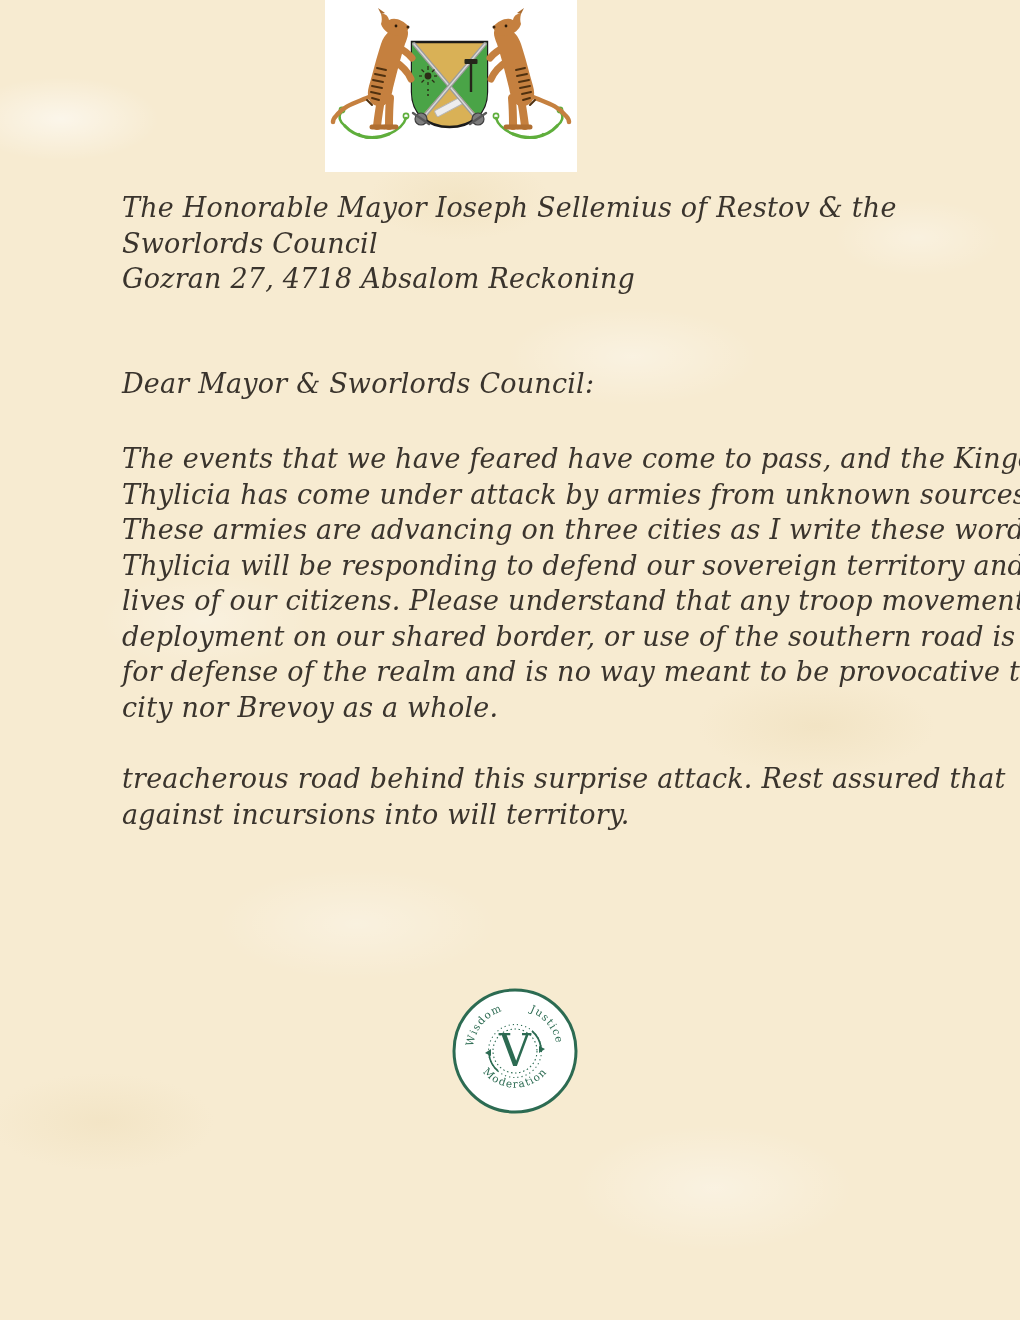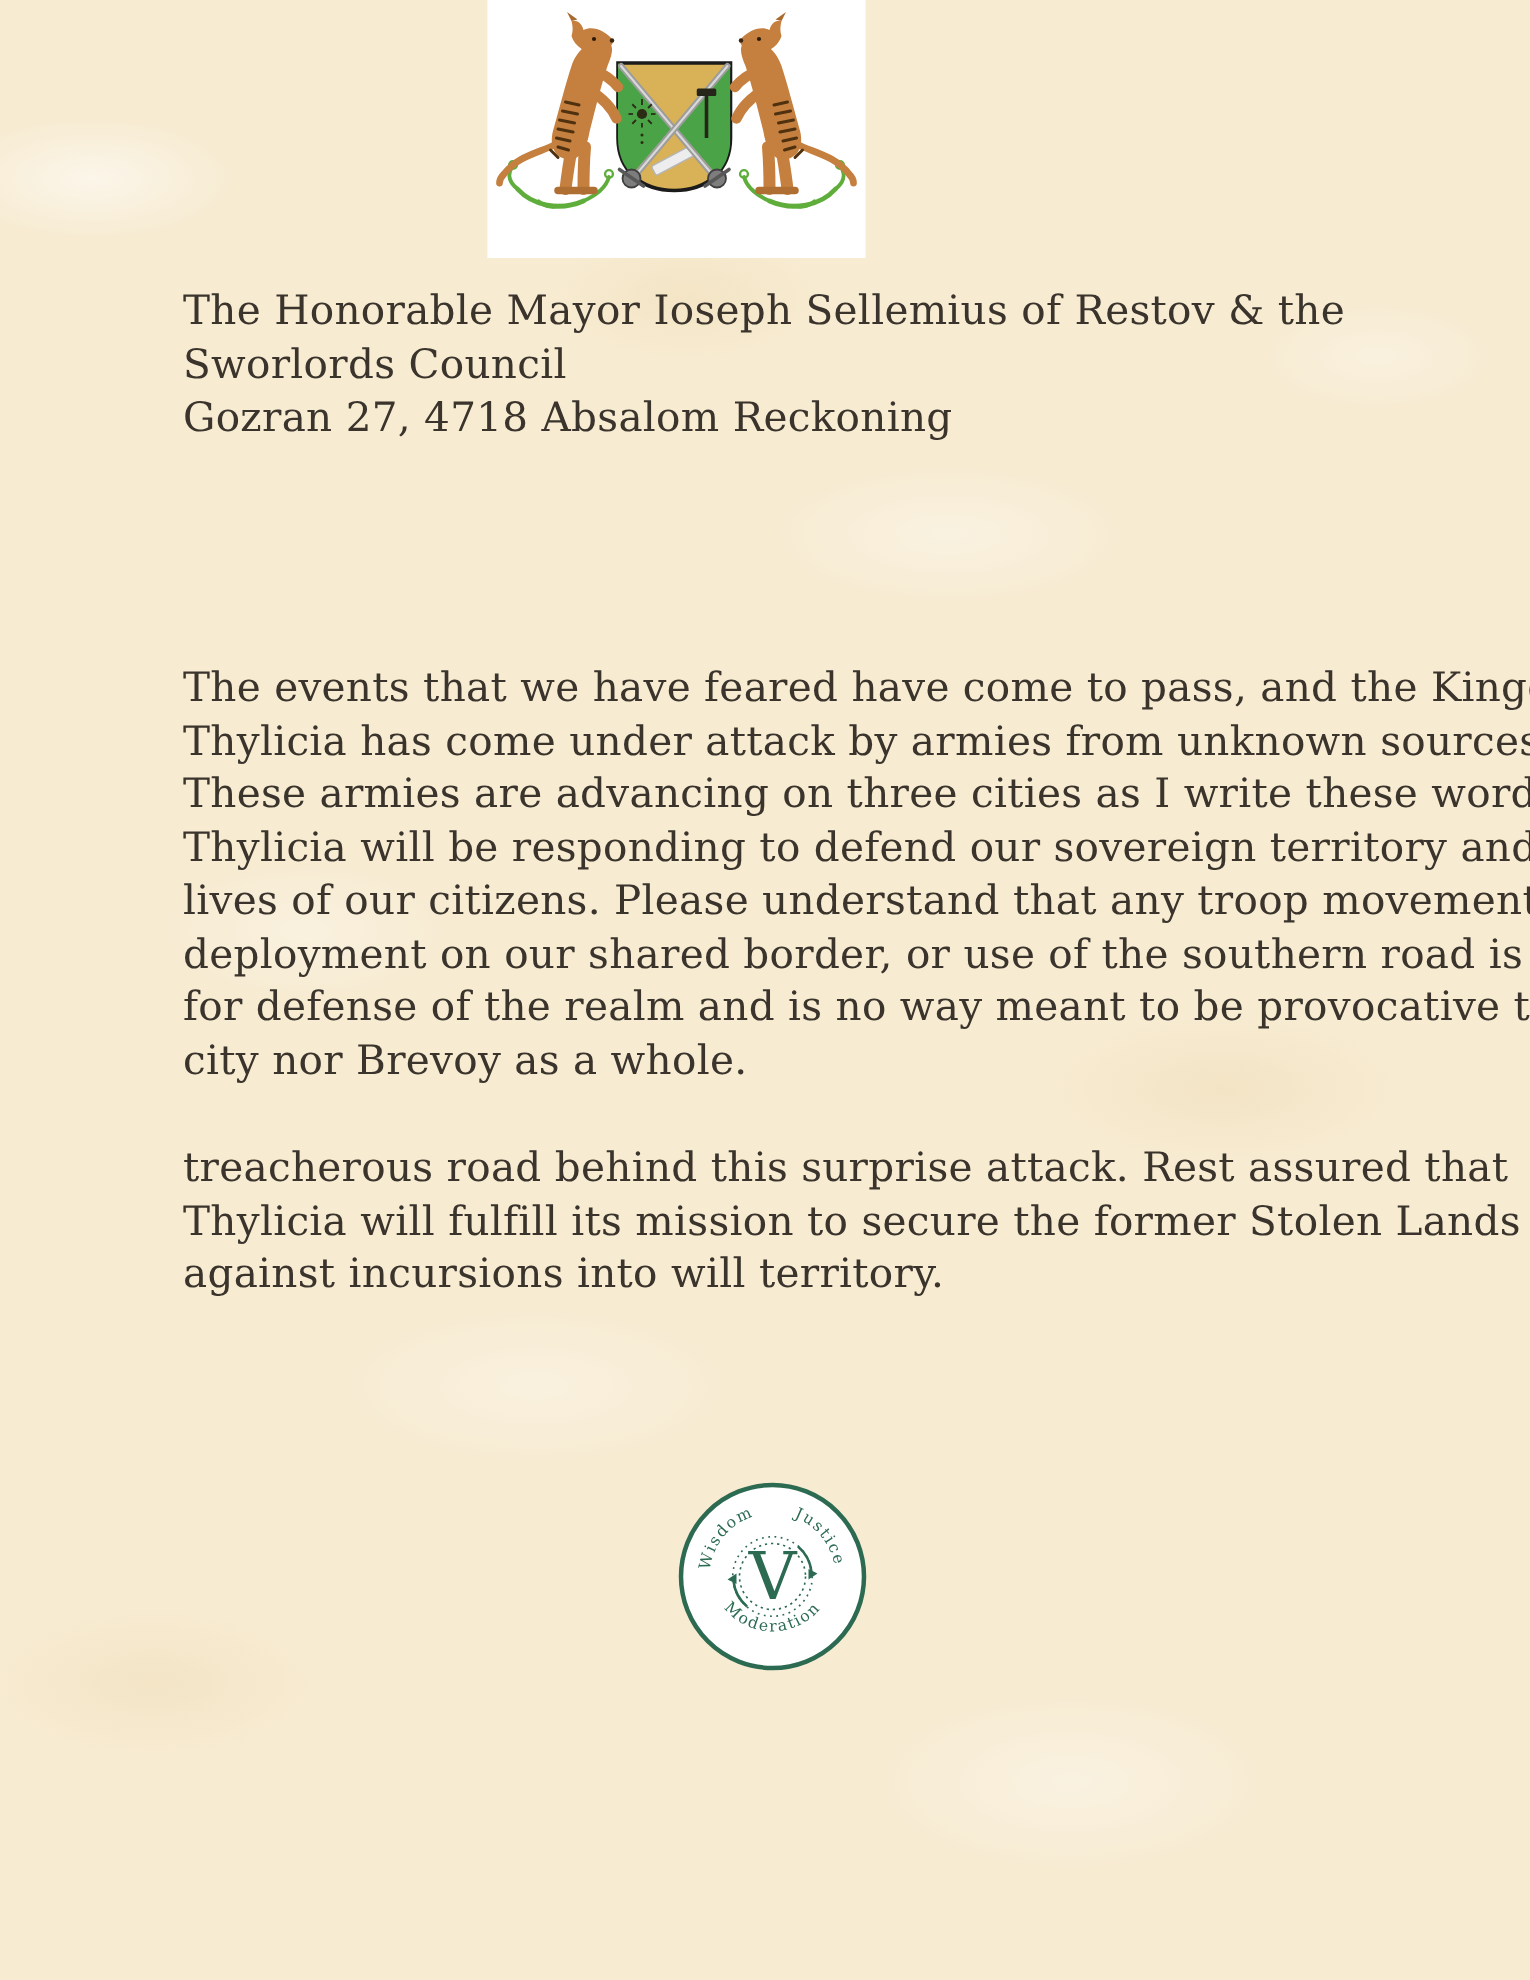--- a/index.html
+++ b/index.html
@@ -26,20 +26,21 @@
     left: 325px;
     top: 0;
     width: 252px;
     height: 172px;
     background: #ffffff;
   }
   .crest svg { display: block; }
   .block {
     position: absolute;
     left: 122px;
+    font-style: italic;
     font-size: 27px;
     line-height: 35.5px;
     color: #3a342d;
     white-space: nowrap;
     letter-spacing: 0.2px;
   }
   .seal {
     position: absolute;
     left: 450px;
     top: 986px;
@@ -147,35 +148,37 @@
       <use href="#thylacine" transform="translate(252,0) scale(-1,1)"></use>
     </svg>
   </div>
 
   <div class="block" style="top:190px">
     <div>The Honorable Mayor Ioseph Sellemius of Restov &amp; the</div>
     <div>Sworlords Council</div>
     <div>Gozran 27, 4718 Absalom Reckoning</div>
   </div>
 
+  <div class="block" style="top:366px">
+    <div>Dear Mayor &amp; Sworlords Council:</div>
+  </div>
 
   <div class="block" style="top:441px">
     <div>The events that we have feared have come to pass, and the Kingdom of</div>
     <div>Thylicia has come under attack by armies from unknown sources.</div>
     <div>These armies are advancing on three cities as I write these words.</div>
     <div>Thylicia will be responding to defend our sovereign territory and the</div>
     <div>lives of our citizens. Please understand that any troop movement or</div>
     <div>deployment on our shared border, or use of the southern road is meant</div>
     <div>for defense of the realm and is no way meant to be provocative to your</div>
     <div>city nor Brevoy as a whole.</div>
   </div>
 
   <div class="block" style="top:761px">
     <div>treacherous road behind this surprise attack. Rest assured that</div>
-    <div>Thylicia will fulfill its mission to secure the former Stolen Lands</div>
     <div>against incursions into will territory.</div>
   </div>
 
 
   <div class="seal">
     <svg width="130" height="130" viewBox="0 0 130 130">
       <defs>
         <path id="sealTopArc" d="M23,65 A42,42 0 0 1 107,65"></path>
         <path id="sealBottomArc" d="M27,76 A41,41 0 0 0 103,76"></path>
       </defs>

